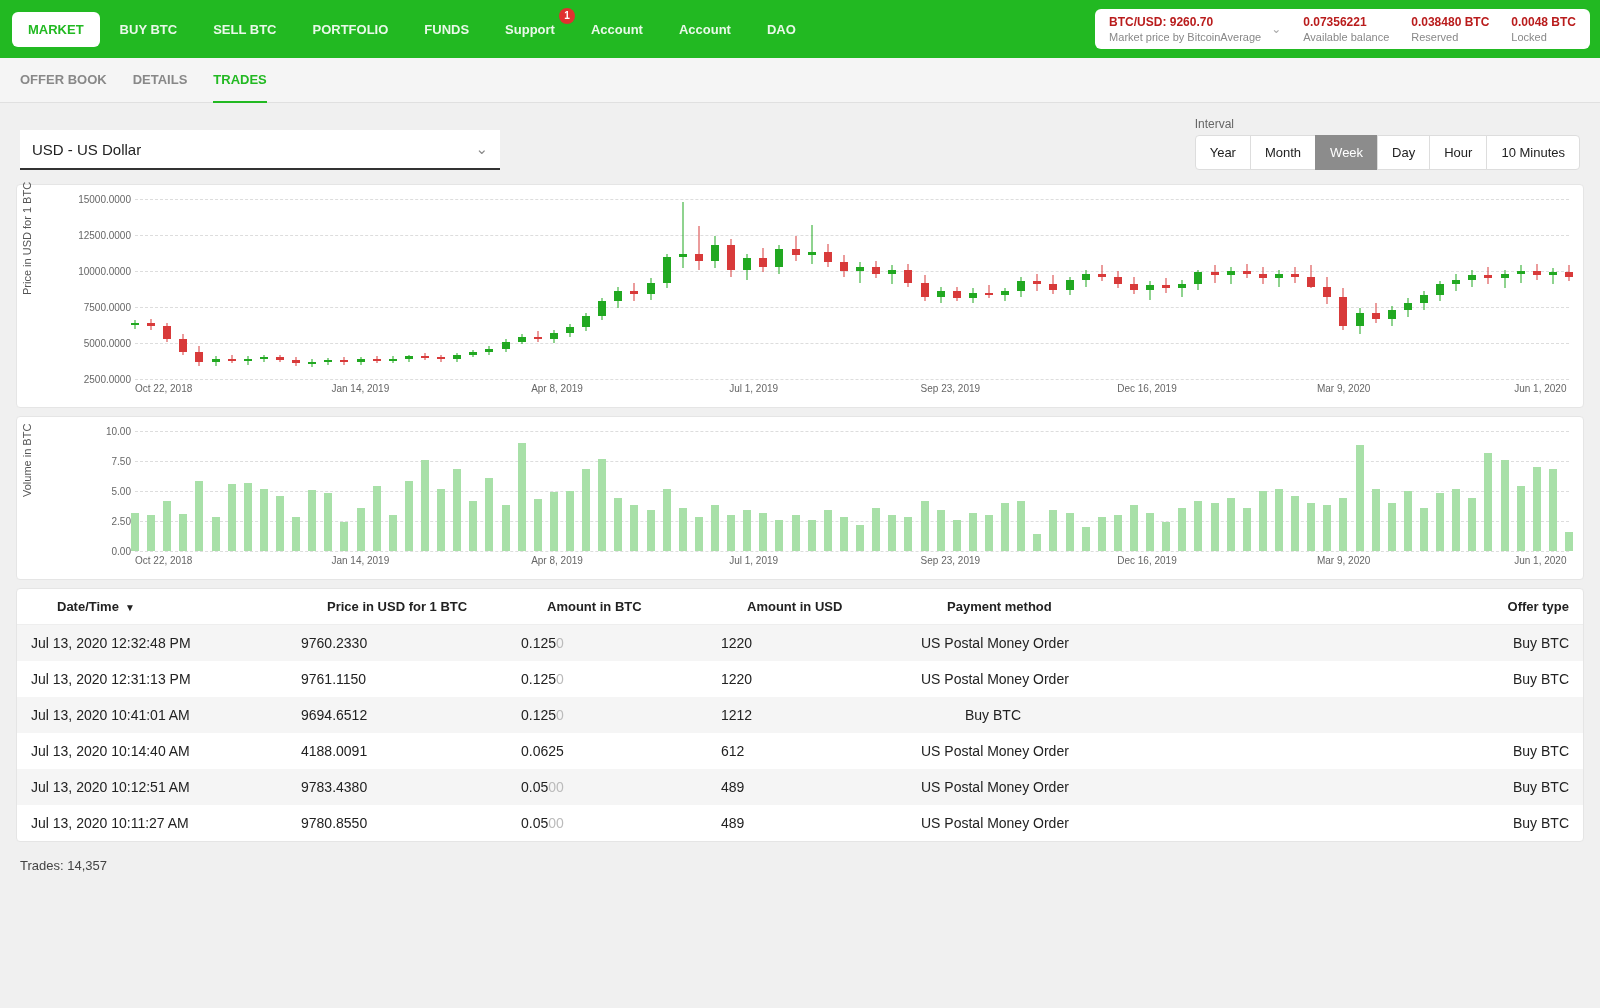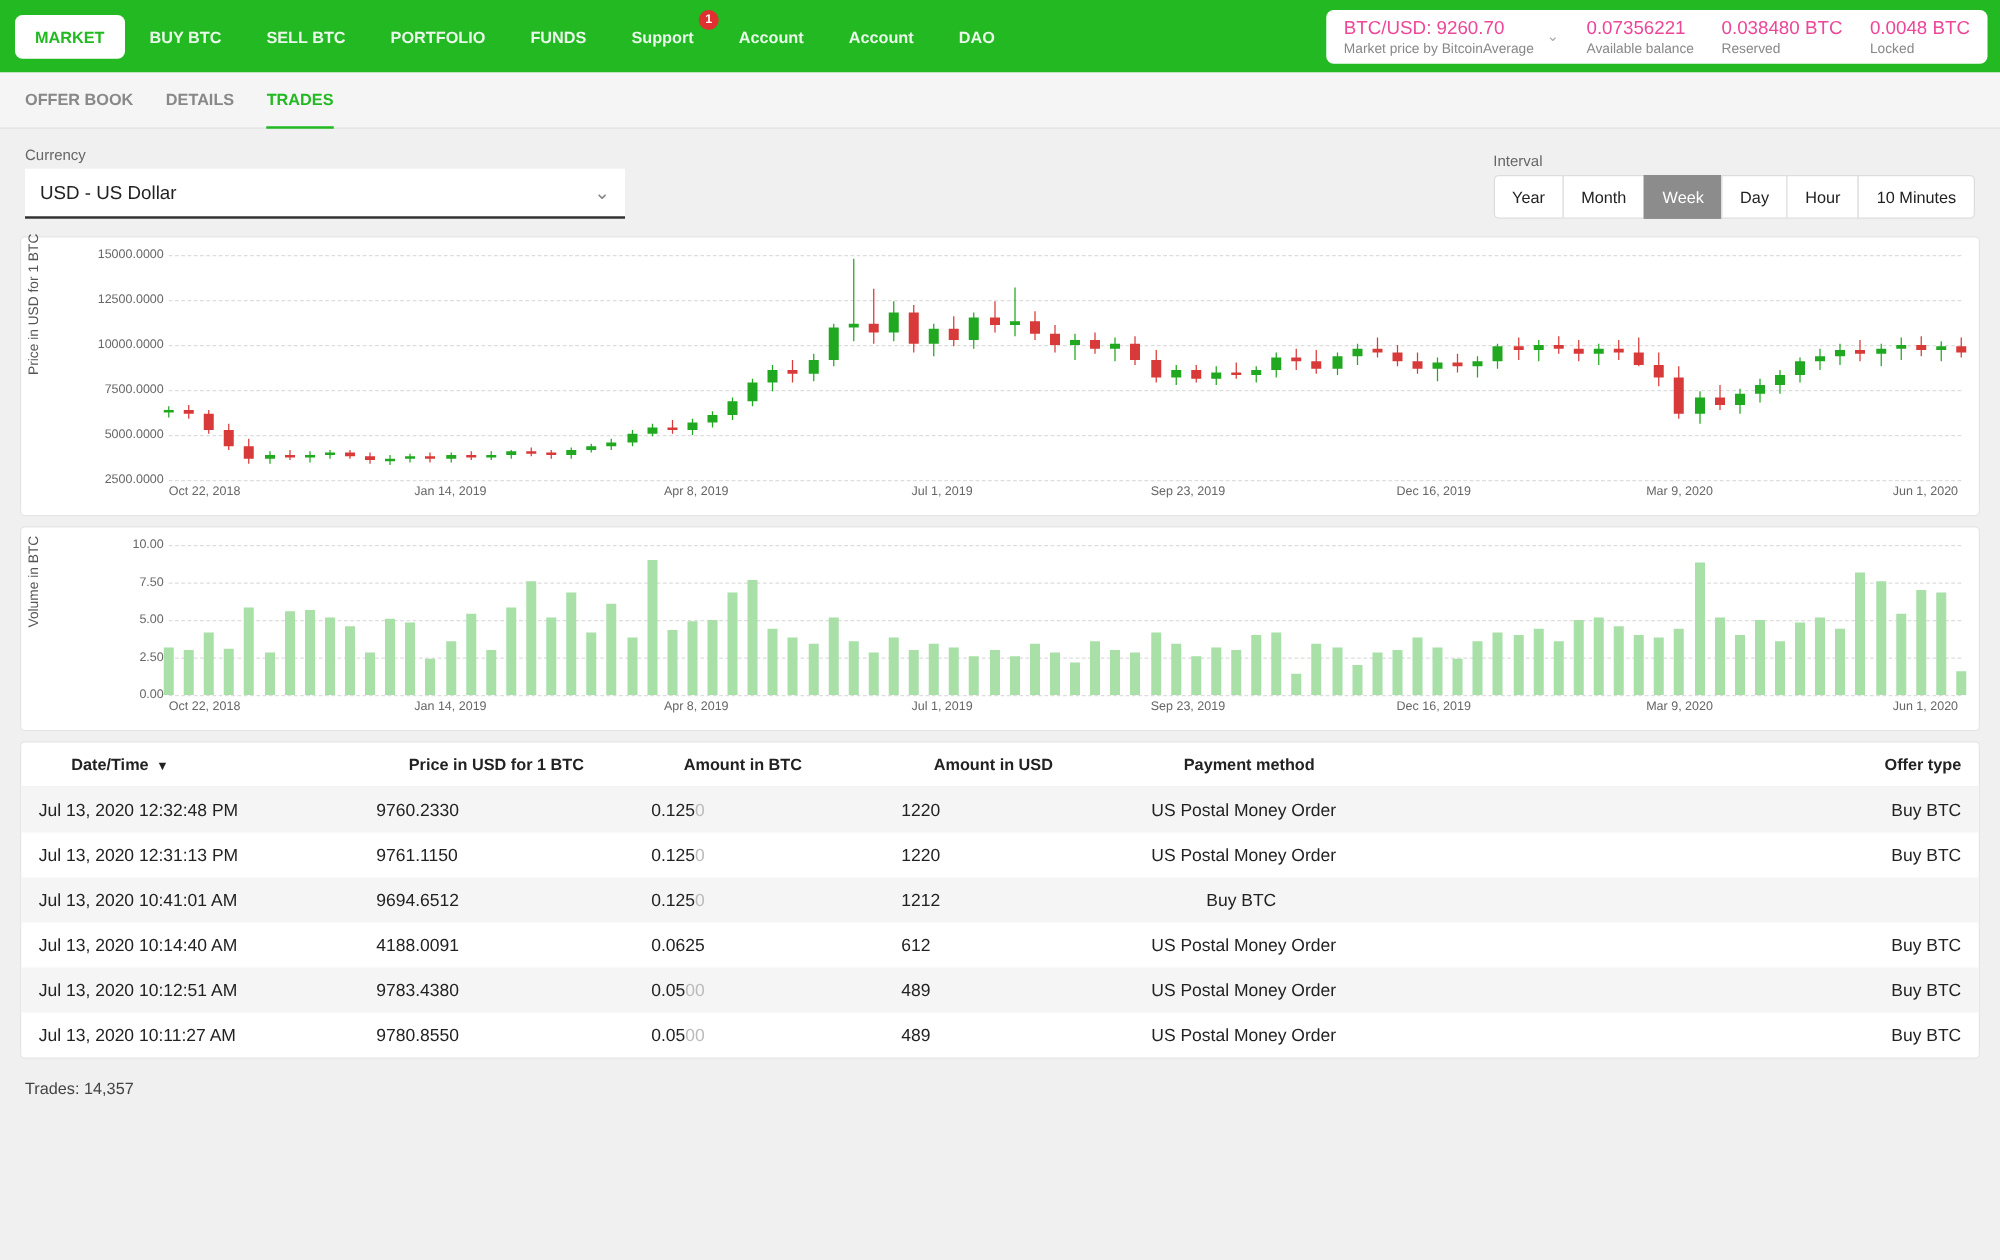--- a/index.html
+++ b/index.html
@@ -6,21 +6,21 @@
 body { background: #f0f0f0; color: #222; font-size: 14px; }
 
 .topbar { display: flex; align-items: center; height: 58px; background: #22b922; padding: 0 10px; }
 .nav-tabs { display: flex; gap: 0; }
 .nav-tab { padding: 10px 16px; color: rgba(255,255,255,0.9); font-weight: 700; font-size: 13px; cursor: pointer; border-radius: 6px; margin: 0 2px; position: relative; }
 .nav-tab.active { background: #fff; color: #22b922; }
 .nav-tab .badge { position: absolute; top: -4px; right: -4px; background: #e03030; color: #fff; border-radius: 50%; width: 16px; height: 16px; font-size: 10px; display: flex; align-items: center; justify-content: center; }
 
 .balance-panel { margin-left: auto; background: #fff; border-radius: 6px; display: flex; align-items: center; padding: 6px 14px; gap: 22px; }
 .bal-col { display: flex; flex-direction: column; }
-.bal-top { font-size: 15px; font-weight: 400; color: #ec4899; }
+.bal-top { font-size: 12px; font-weight: 700; color: #b91c1c; }
 .bal-sub { font-size: 11px; color: #888; margin-top: 2px; }
 .bal-pair { display: flex; align-items: center; gap: 10px; }
 .chev { color: #aaa; font-size: 12px; }
 
 .subnav { display: flex; gap: 26px; padding: 14px 20px 0 20px; border-bottom: 1px solid #e0e0e0; background: #f5f5f5; }
 .subnav-tab { padding-bottom: 14px; color: #888; font-weight: 600; font-size: 13px; cursor: pointer; }
 .subnav-tab.active { color: #22b922; border-bottom: 2px solid #22b922; margin-bottom: -1px; }
 
 .controls-row { display: flex; align-items: flex-end; padding: 14px 20px; gap: 20px; }
 .currency-block { display: flex; flex-direction: column; gap: 4px; }
@@ -109,21 +109,20 @@
 </div>
 
 <div class="subnav" id="subnav">
     <div class="subnav-tab">OFFER BOOK</div>
     <div class="subnav-tab">DETAILS</div>
     <div class="subnav-tab active">TRADES</div>
   </div>
 
 <div class="controls-row">
   <div class="currency-block">
-    <span class="label-sm">Currency</span>
     <div class="currency-select">
       <span>USD  -  US Dollar</span>
       <span style="color:#888">⌄</span>
     </div>
   </div>
   <div class="interval-block">
     <span class="label-sm">Interval</span>
     <div class="interval-btns" id="interval-btns">
         <div class="interval-btn">Year</div>
         <div class="interval-btn">Month</div>

